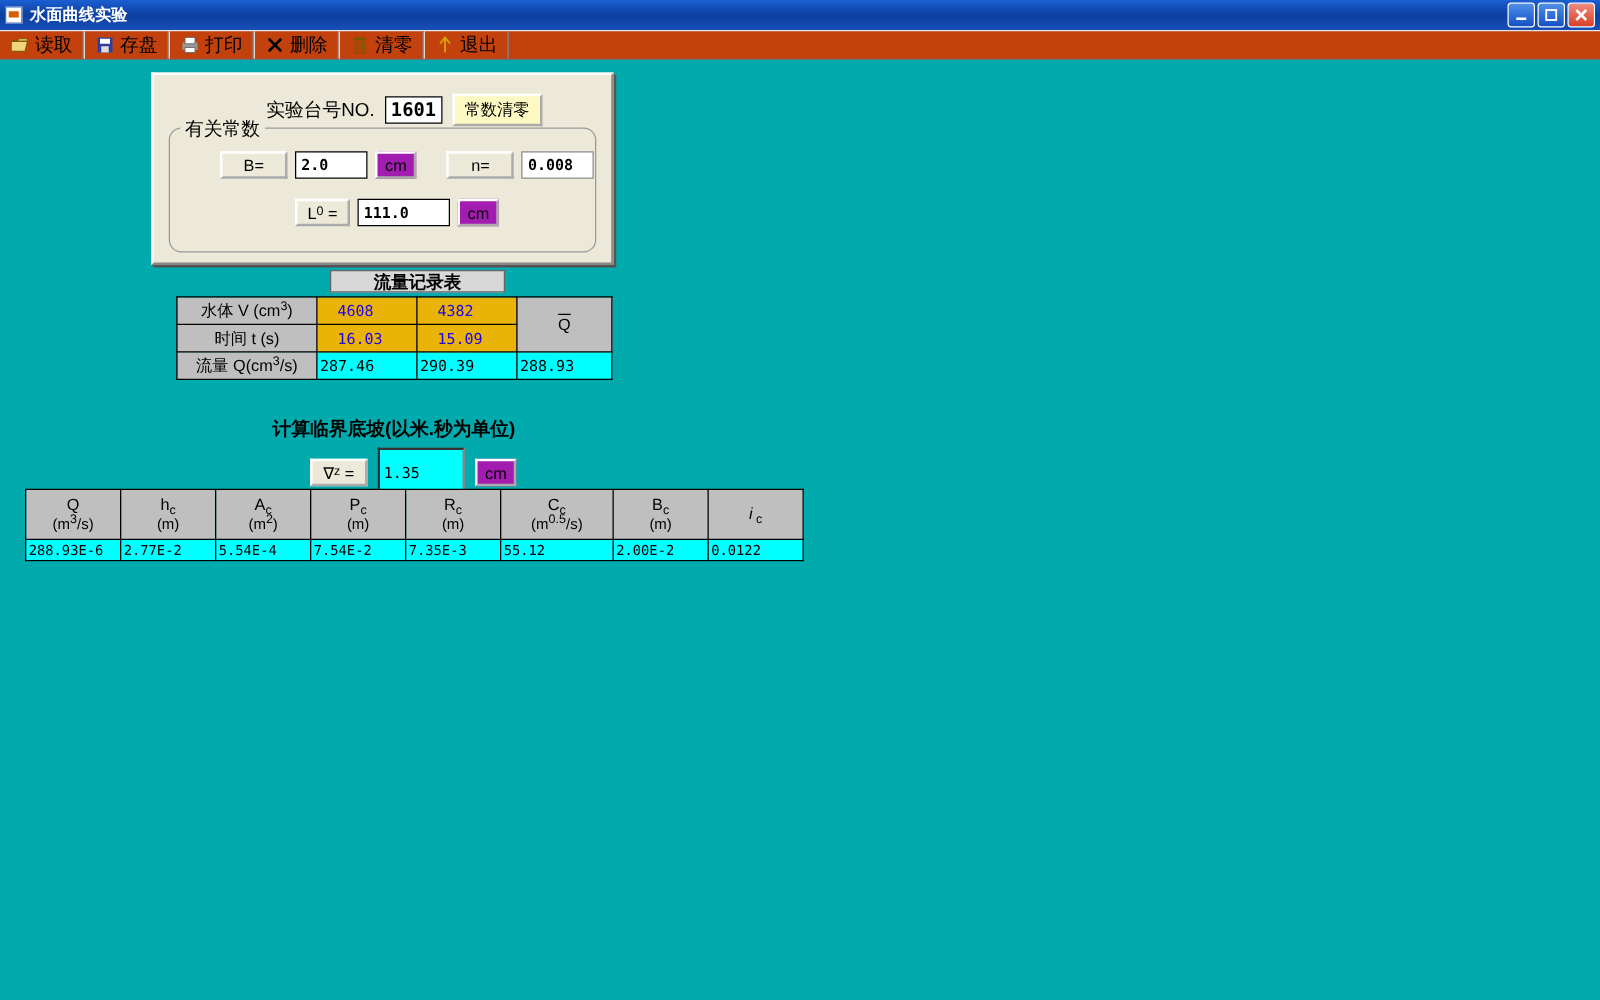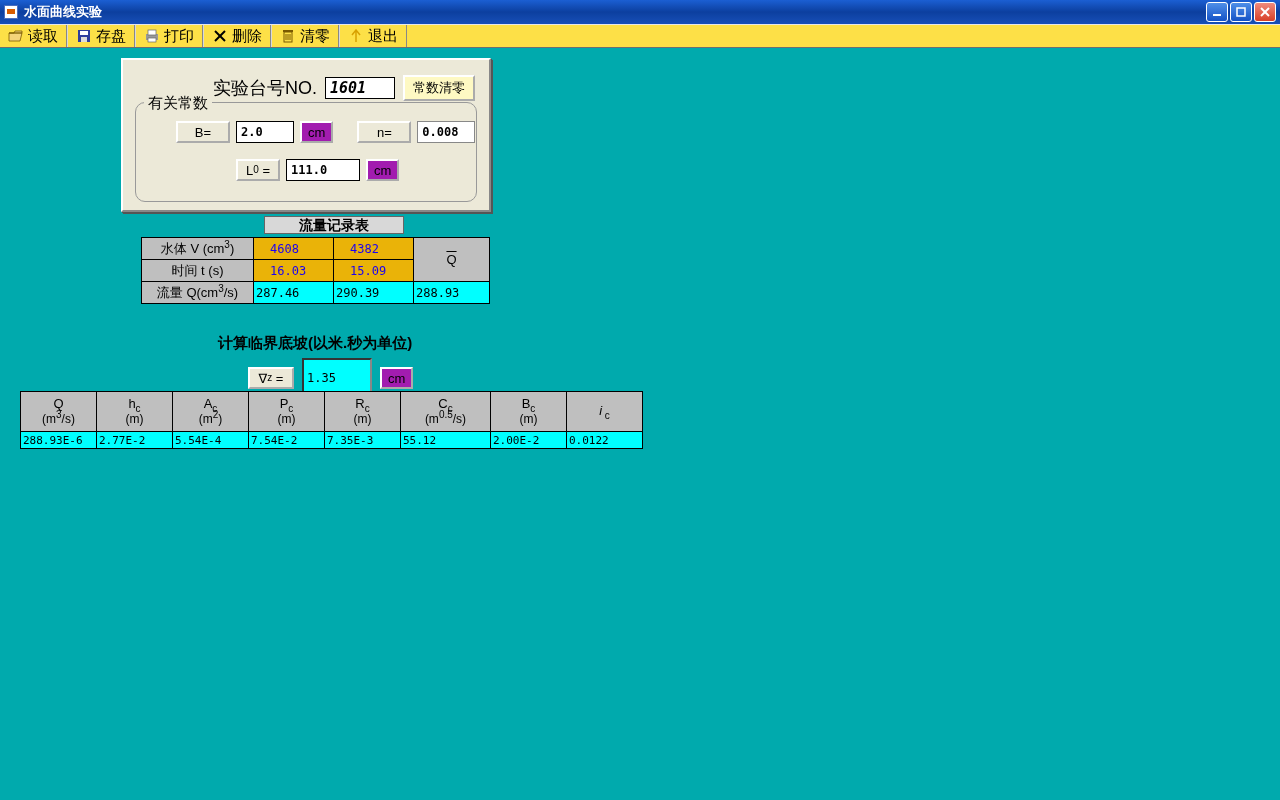--- a/index.html
+++ b/index.html
@@ -59,21 +59,21 @@
     background: linear-gradient(to bottom,#4f8fe8,#1452c6);
   }
   .winbtn.close {
     background: linear-gradient(to bottom,#f08b7d,#d83f27);
   }
   .winbtn svg { display:block; }
 
   
   .toolbar {
     height: 24px;
-    background: #fde047;
+    background: #c2410c;
     border-top:1px solid #e8e8e8;
     border-bottom: 1px solid #6f6f6f;
     display: flex;
     align-items: stretch;
   }
   .tbtn {
     display: flex;
     align-items: center;
     padding: 0 8px;
     font-size: 15px;
@@ -98,21 +98,21 @@
     width: 370px; height: 154px;
     background: #ece9d8;
     border: 2px solid #888;
     border-top-color:#fff;border-left-color:#fff;
     box-shadow: 1px 1px 0 #555, 2px 2px 0 #555;
   }
   .p1-row1{
     position:absolute;left:90px;top:15px;
     display:flex;align-items:center;gap:8px;
   }
-  .p1-lbl{font-size:18px;}
+  .p1-lbl{font-size:15px;}
   .p1-in {
     font-family: "SimSun", monospace;
     font-weight:bold;
     font-size:15px;
     border:1px solid #000;
     background:#fff;
     height:22px;
     padding:1px 4px;
   }
   .p1-btn{
@@ -307,21 +307,21 @@
           <path d="M6 1 L6 13 M2 6 L6 1 L10 6" fill="none" stroke="#d8a000" stroke-width="1.5"></path>
         </svg>
     </span>
     <span>退出</span>
   </div>
 </div>
 
 <div class="panel1">
   <div class="p1-row1">
     <span class="p1-lbl">实验台号NO.</span>
-    <input class="p1-in" style="width: 70px; font-style: italic;" value="1601">
+    <input class="p1-in" style="width: 46px;" value="1601">
     <button class="p1-btn">常数清零</button>
   </div>
   <div class="fieldset">
     <div class="fs-legend">有关常数</div>
     <div class="fs-row fs-row1">
       <div class="fs-btn-sm">B=</div>
       <input class="fs-in" value="2.0" style="">
       <div class="fs-unit">cm</div>
       <div style="width:12px;"></div>
       <div class="fs-btn-sm">n=</div>

